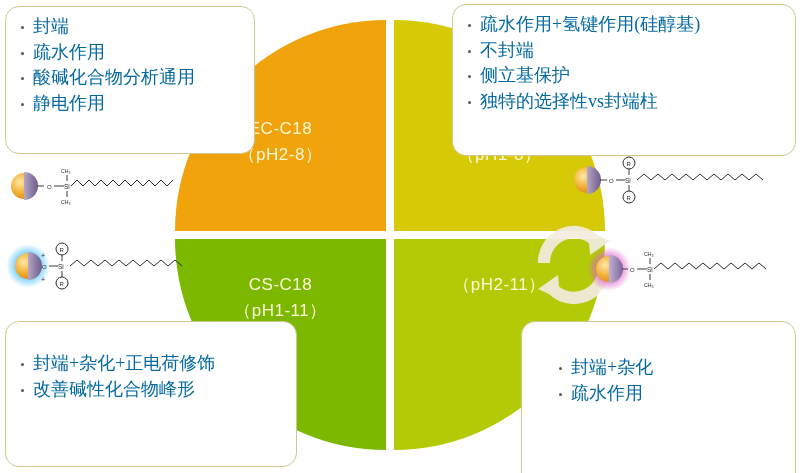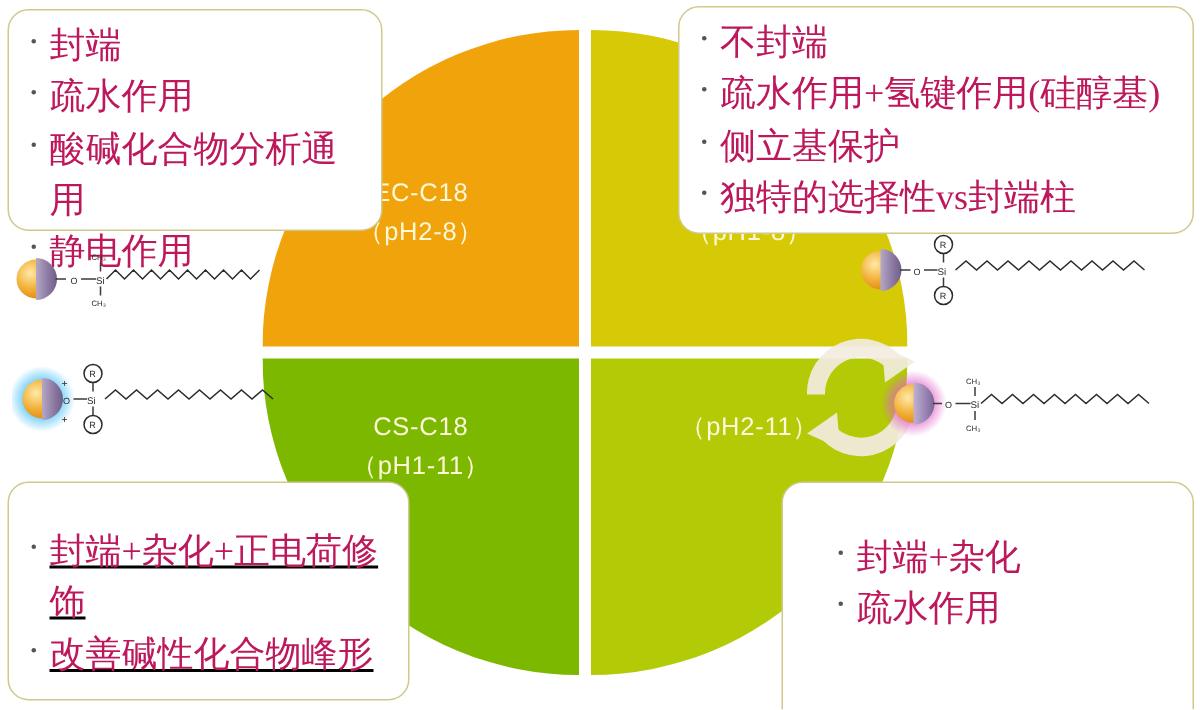--- a/index.html
+++ b/index.html
@@ -52,38 +52,38 @@
     background:#ffffff;
     border:1.3px solid #cfc98d;
     border-radius:14px;
     box-sizing:border-box;
     padding:7px 10px 7px 12px;
   }
   .box ul{margin:0;padding:0;list-style:none;}
   .box li{
     position:relative;
     padding-left:15px;
-    color:#be185d;
-    font-size:24px;
+    color:#0369a1;
+    font-size:18px;
     line-height:1.43;
     font-family:"Liberation Serif","DejaVu Serif",serif;
   }
   .box li:before{
     content:"";
     position:absolute;
     left:3px;top:12px;
     width:3px;height:3px;
     background:#555;
     border-radius:50%;
   }
   .box.right li{text-align:left;}
 
   .box-tl{left:5px;top:6px;width:250px;height:148px;}
   .box-tr{left:452px;top:4px;width:344px;height:152px;}
-  .box-bl{left:5px;top:321px;width:268px;height:146px;text-decoration:underline;}
+  .box-bl{left:5px;top:321px;width:292px;height:146px;}
   .box-br{left:521px;top:321px;width:275px;height:176px;}
 
   
   .mol{position:absolute;}
   .mol-tl{left:8px;top:160px;width:185px;height:52px;}
   .mol-tr{left:571px;top:152px;width:215px;height:56px;}
   .mol-bl{left:8px;top:238px;width:195px;height:56px;}
   .mol-br{left:588px;top:240px;width:200px;height:58px;}
 </style>
 </head>
@@ -140,22 +140,22 @@
     <ul>
       <li>封端</li>
       <li>疏水作用</li>
       <li>酸碱化合物分析通用</li>
       <li>静电作用</li>
     </ul>
   </div>
 
   <div class="box box-tr right">
     <ul>
+      <li>疏水作用+氢键作用(硅醇基)</li>
       <li>不封端</li>
-      <li>疏水作用+氢键作用(硅醇基)</li>
       <li>侧立基保护</li>
       <li>独特的选择性vs封端柱</li>
     </ul>
   </div>
 
   <div class="box box-bl">
     <ul style="margin-top:22px;">
       <li>封端+杂化+正电荷修饰</li>
       <li>改善碱性化合物峰形</li>
     </ul>

